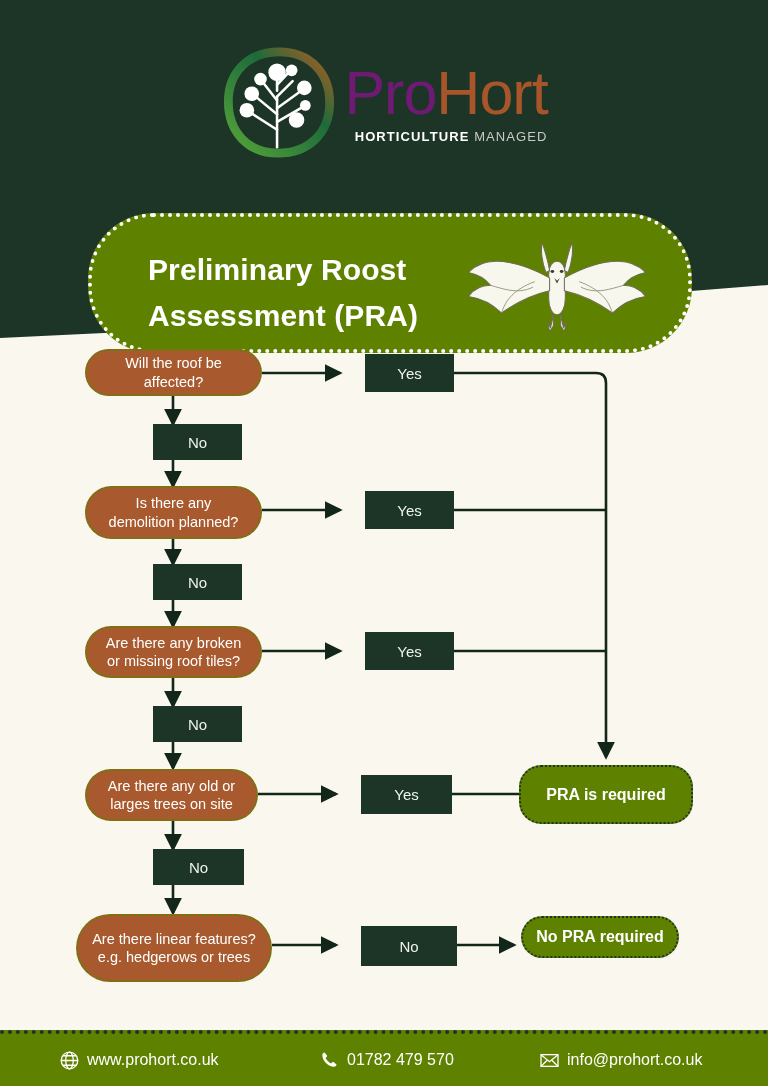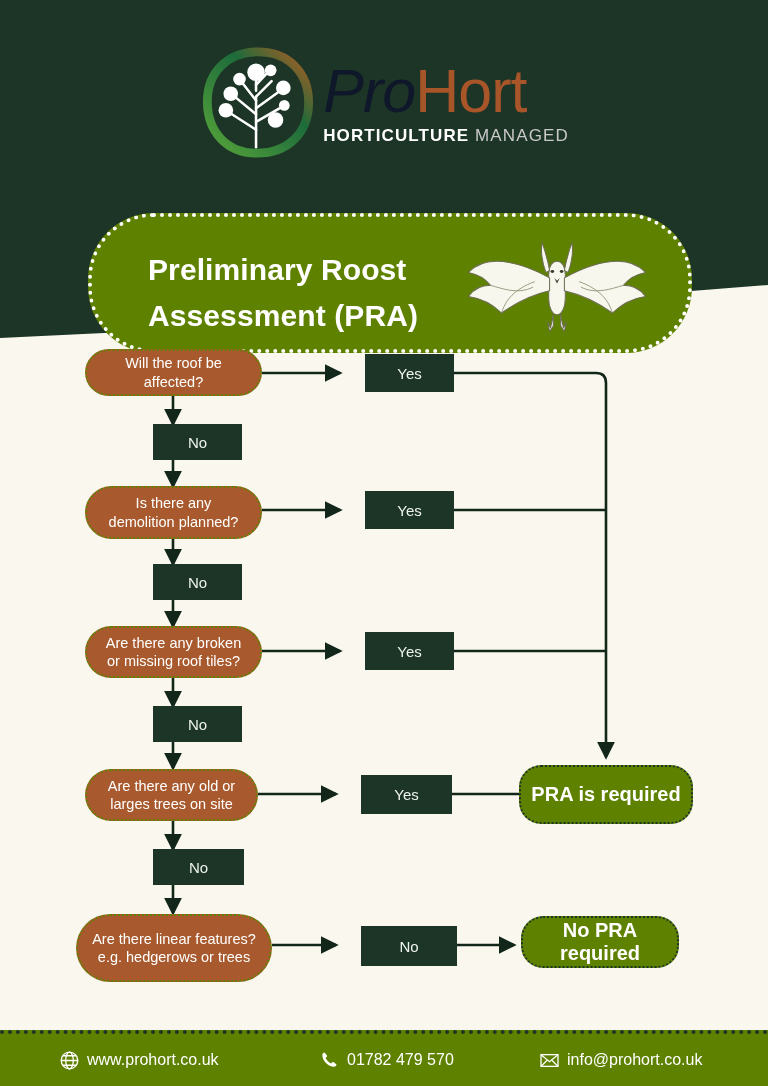--- a/index.html
+++ b/index.html
@@ -11,23 +11,23 @@
   }
   #poster{position:relative;width:768px;height:1086px;overflow:hidden;background:#faf8ee;}
 
   
   .header-bg{position:absolute;left:0;top:0;width:768px;height:340px;}
   .logo-wrap{position:absolute;left:0;top:42px;width:768px;height:125px;
              display:flex;align-items:center;justify-content:center;}
   .logo-mark{width:118px;height:112px;flex:0 0 auto;margin-top:-6px;}
   .logo-text{margin-left:6px;display:flex;flex-direction:column;justify-content:center;}
   .logo-word{font-size:61px;line-height:0.95;letter-spacing:-1px;font-weight:400;}
-  .logo-pro{color:#0f172a;font-style:italic;}
+  .logo-pro{color:#701a75;}
   .logo-hort{color:#a8552a;}
-  .logo-tag{margin-top:6px;font-size:17px;letter-spacing:1.1px;text-align:right;}
+  .logo-tag{margin-top:6px;font-size:13px;letter-spacing:1.1px;text-align:right;}
   .tag-bold{color:#ffffff;font-weight:700;}
   .tag-light{color:#c9c9c9;font-weight:400;}
 
   
   .title-banner{
     position:absolute;left:88px;top:169px;width:604px;height:140px;
     background:#5f8100;border-radius:66px;
     border:4px dotted #ffffff;
     box-sizing:border-box;
     margin-top:44px;
@@ -46,21 +46,21 @@
     background:#a85a2e;border-radius:40px;
     border:2px dotted #5f8100;
     color:#ffffff;font-size:14.5px;line-height:1.25;padding:8px 10px;
   }
   .box{
     background:#1d3527;color:#eef3ee;font-size:15px;margin-left:24px;
   }
   .result{
     background:#5f8100;border-radius:22px;
     border:2px dotted #1d3527;
-    color:#ffffff;font-size:20px;font-weight:700;
+    color:#ffffff;font-size:16px;font-weight:700;
   }
 
   
   .flow-svg{position:absolute;left:0;top:330px;width:768px;height:690px;pointer-events:none;}
 
   
   .footer{
     position:absolute;left:0;bottom:0;width:768px;height:56px;
     background:#5f8100;border-top:4px dotted #1d3527;
     display:flex;align-items:center;box-sizing:border-box;
@@ -240,21 +240,21 @@
   <div class="node box" style="left:341px;top:632px;width:89px;height:38px;">Yes</div>
   <div class="node box" style="left:337px;top:775px;width:91px;height:39px;">Yes</div>
 
   <div class="node box" style="left:129px;top:424px;width:89px;height:36px;">No</div>
   <div class="node box" style="left:129px;top:564px;width:89px;height:36px;">No</div>
   <div class="node box" style="left:129px;top:706px;width:89px;height:36px;">No</div>
   <div class="node box" style="left:129px;top:849px;width:91px;height:36px;">No</div>
   <div class="node box" style="left:337px;top:926px;width:96px;height:40px;">No</div>
 
   <div class="node result" style="left:519px;top:765px;width:174px;height:59px;">PRA is required</div>
-  <div class="node result" style="left:521px;top:916px;width:158px;height:52px;">No PRA required</div>
+  <div class="node result" style="left:521px;top:916px;width:158px;height:42px;">No PRA required</div>
 
   <div class="footer">
     <div class="f-item f1">
       <span class="ico">
         <svg viewBox="0 0 24 24" width="21" height="21" fill="none" stroke="#ffffff" stroke-width="1.5">
           <circle cx="12" cy="12" r="9.5"></circle>
           <ellipse cx="12" cy="12" rx="4.3" ry="9.5"></ellipse>
           <path d="M2.5,12 H21.5 M4,6.6 H20 M4,17.4 H20"></path>
         </svg>
       </span>

